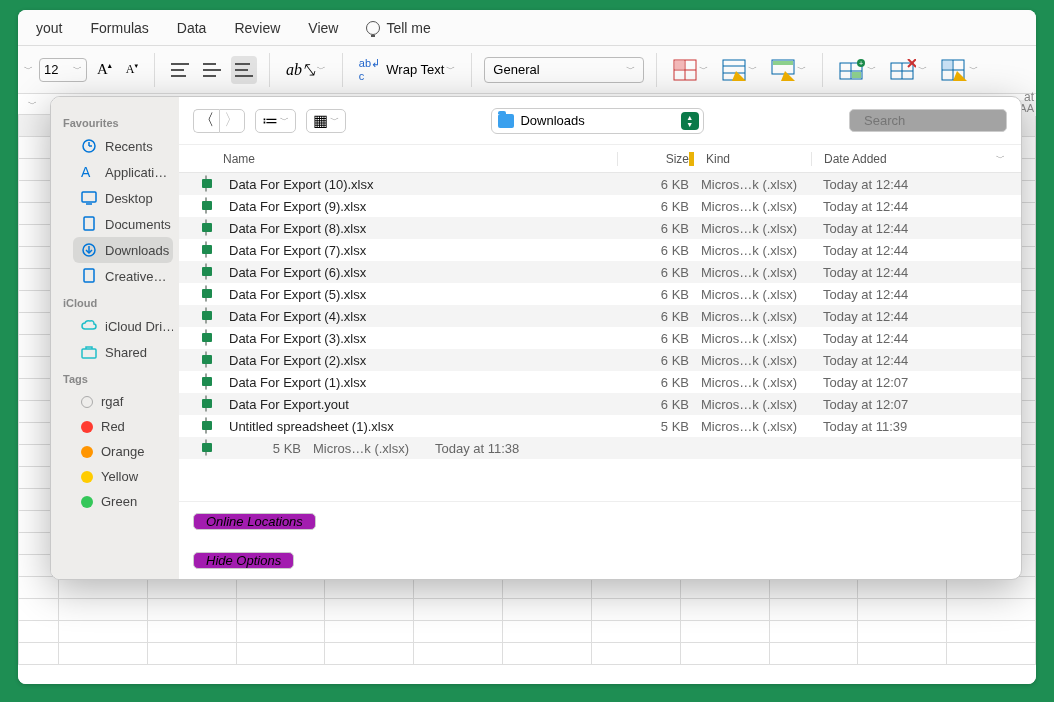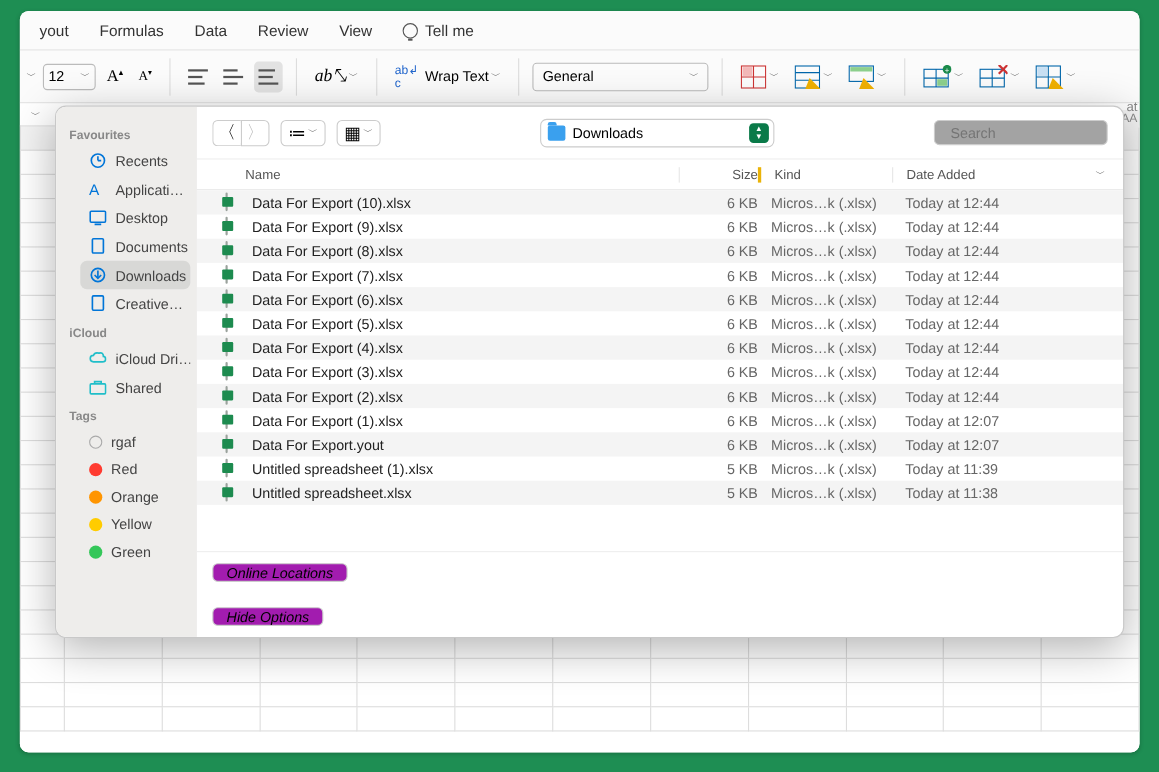--- a/index.html
+++ b/index.html
@@ -50,21 +50,21 @@
 .loc-pill{display:flex;align-items:center;gap:6px;border:1px solid #ccc;border-radius:6px;padding:3px 4px 3px 6px;background:#fff;}
 .loc-pill .fico{width:16px;height:14px;background:#3aa0ee;border-radius:2px;position:relative;}
 .loc-pill .fico::before{content:"";position:absolute;top:-3px;left:0;width:8px;height:3px;background:#3aa0ee;border-radius:2px 2px 0 0;}
 .loc-chev{width:18px;height:18px;background:#0a7a49;border-radius:4px;color:#fff;display:flex;flex-direction:column;align-items:center;justify-content:center;font-size:7px;line-height:7px;}
 .search{display:flex;align-items:center;gap:6px;border:1px solid #ccc;border-radius:5px;padding:3px 8px;width:158px;background:#a3a3a3;}
 .search input{border:none;outline:none;font-size:13px;flex:1;background:transparent;}
 
 .listhdr{display:flex;padding:0 16px;height:28px;align-items:center;font-size:12px;color:#555;border-bottom:1px solid #e6e6e6;}
 .col-name{flex:1;padding-left:28px;}
 .col-size{width:72px;text-align:right;border-left:1px solid #e6e6e6;padding-left:10px;}
-.col-kind{width:122px;padding-left:12px;border-left:3px solid #eab308;}
+.col-kind{width:122px;padding-left:12px;border-left:5px solid #eab308;}
 .col-date{width:194px;padding-left:12px;border-left:1px solid #e6e6e6;display:flex;align-items:center;justify-content:space-between;}
 
 .filelist{flex:1;overflow:hidden;font-size:13px;color:#222;}
 .frow{display:flex;align-items:center;height:22px;padding:0 16px;}
 .frow.alt{background:#f4f4f4;}
 .ficon{width:16px;height:16px;margin-right:8px;margin-left:10px;flex-shrink:0;position:relative;}
 .excel-icon{width:16px;height:14px;background:#fff;border:1px solid #9aa29c;border-radius:2px;}
 .excel-icon::before{content:"";position:absolute;left:-3px;top:3px;width:10px;height:9px;background:#1d8b4f;border-radius:1px;}
 .fname{flex:1;white-space:nowrap;overflow:hidden;text-overflow:ellipsis;}
 .fsize{width:72px;text-align:right;color:#666;}
@@ -777,21 +777,20 @@
           </div>
           <div class="frow">
             <span class="ficon"><span class="excel-icon"></span></span>
     <span class="fname">Untitled spreadsheet (1).xlsx</span>
     <span class="fsize">5 KB</span>
     <span class="fkind">Micros…k (.xlsx)</span>
     <span class="fdate">Today at 11:39</span>
           </div>
           <div class="frow alt">
             <span class="ficon"><span class="excel-icon"></span></span>
-    <span class="fname">Untitled spreadsheet.xlsx</span>
     <span class="fsize">5 KB</span>
     <span class="fkind">Micros…k (.xlsx)</span>
     <span class="fdate">Today at 11:38</span>
           </div>
         </div>
 
       <div class="dlg-bottom">
         <div><span class="pillbtn">Online Locations</span></div>
         <div class="btnrow">
           <span class="pillbtn">Hide Options</span>

